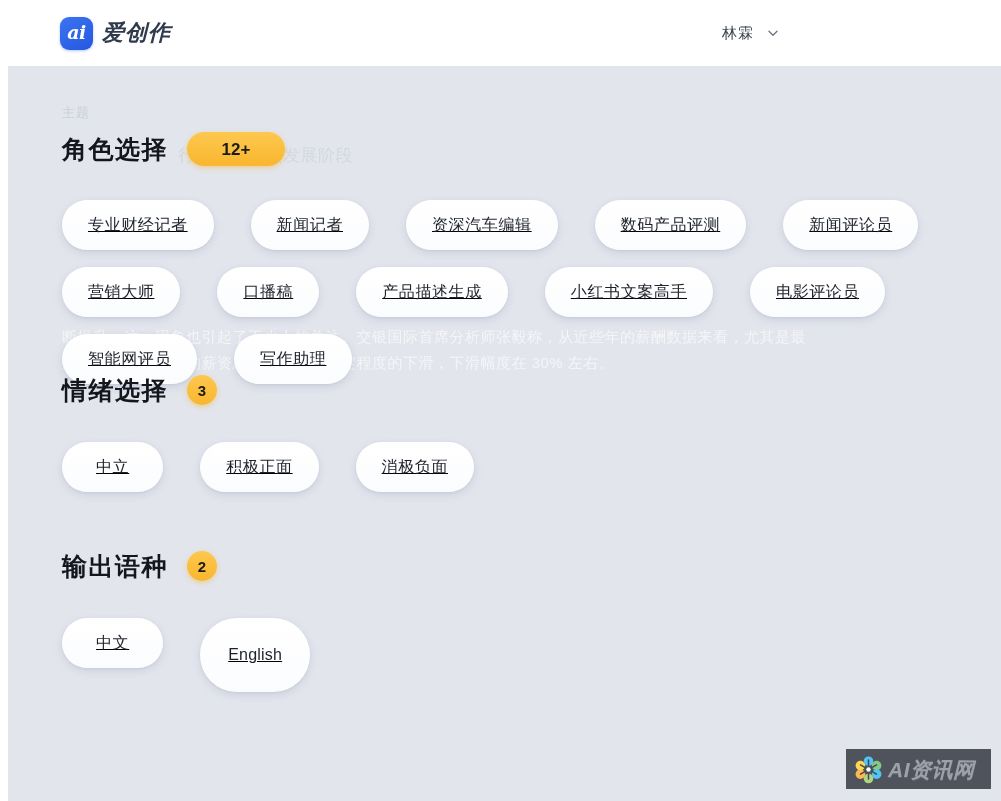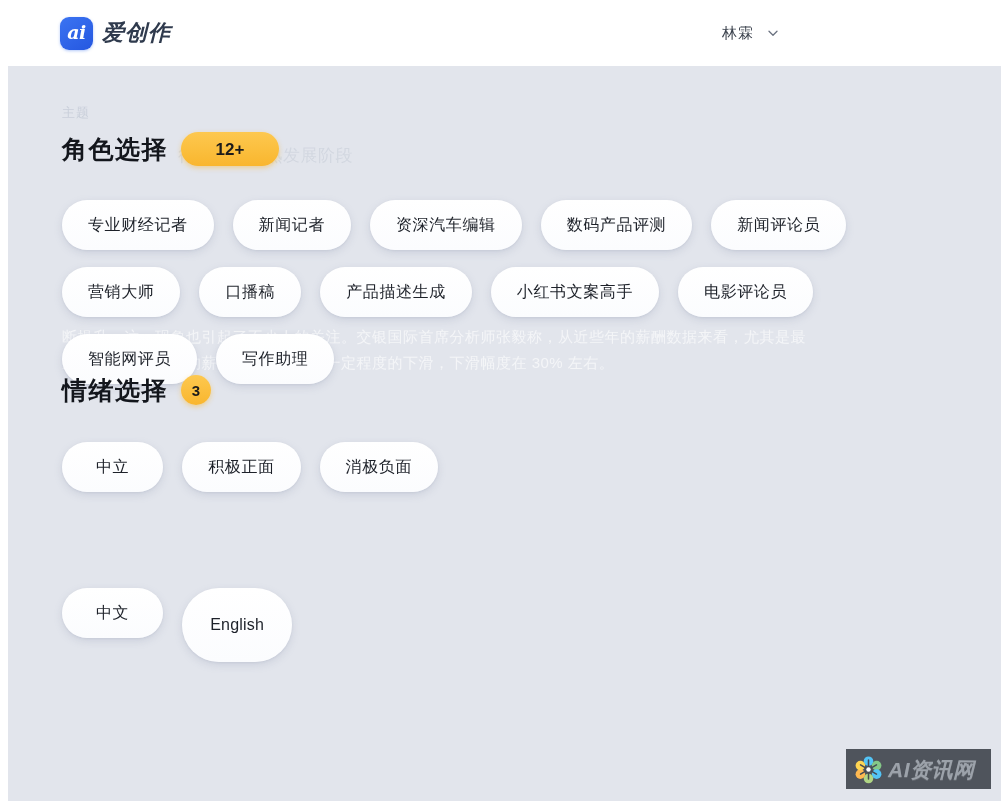--- a/index.html
+++ b/index.html
@@ -128,21 +128,21 @@
   }
 
   
   .section {
     position: absolute;
     left: 54px;
   }
   .sec-head {
     display: flex;
     align-items: center;
-    gap: 13px;
+    gap: 19px;
     margin-bottom: 0;
   }
   .sec-title {
     font-size: 25px;
     font-weight: 700;
     color: #13161c;
     letter-spacing: 1.5px;
     line-height: 1;
   }
   .badge {
@@ -166,22 +166,23 @@
   .badge.round {
     width: 30px;
     height: 30px;
     border-radius: 50%;
     font-size: 15px;
   }
 
   .chips {
     display: flex;
     flex-wrap: wrap;
-    gap: 17px 19px;
+    gap: 17px 37px;
     width: 900px;
+    text-decoration: underline;
   }
   .chip {
     background: #ffffff;
     background: linear-gradient(180deg, #ffffff 0%, #fbfcfe 100%);
     border-radius: 999px;
     height: 50px;
     padding: 0 26px;
     display: inline-flex;
     align-items: center;
     justify-content: center;
@@ -287,20 +288,24 @@
       <span class="badge round">3</span>
     </div>
     <div class="chips" style="margin-top:37px;">
       <div class="chip" style="padding:0 34px;">中立</div>
       <div class="chip">积极正面</div>
       <div class="chip">消极负面</div>
     </div>
   </div>
 
   <div class="section" style="top:485px;">
+    <div class="sec-head">
+      <span class="sec-title">输出语种</span>
+      <span class="badge round">2</span>
+    </div>
     <div class="chips" style="margin-top:37px;">
       <div class="chip" style="padding:0 34px;">中文</div>
       <div class="chip latin" style="padding:12px 28px;">English</div>
     </div>
   </div>
 
 </div>
 
 <div class="watermark">
   <span class="wm-logo">

